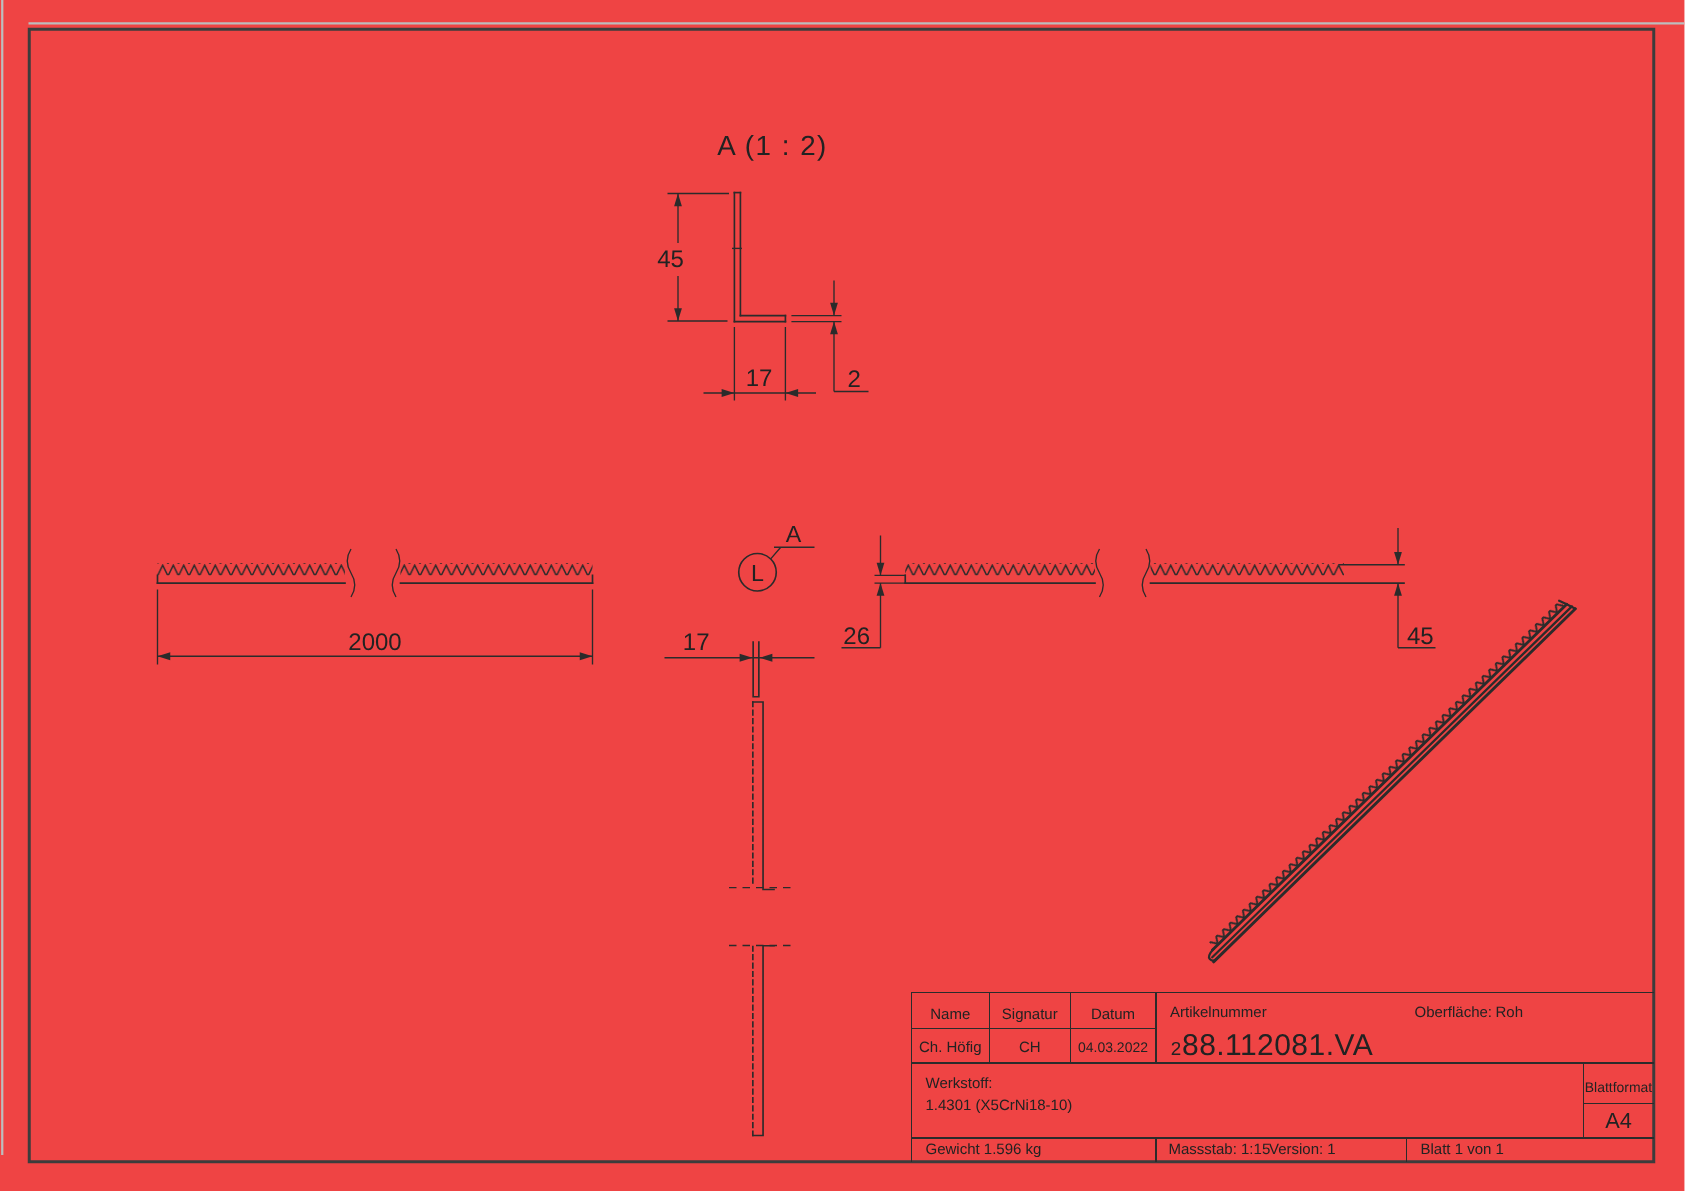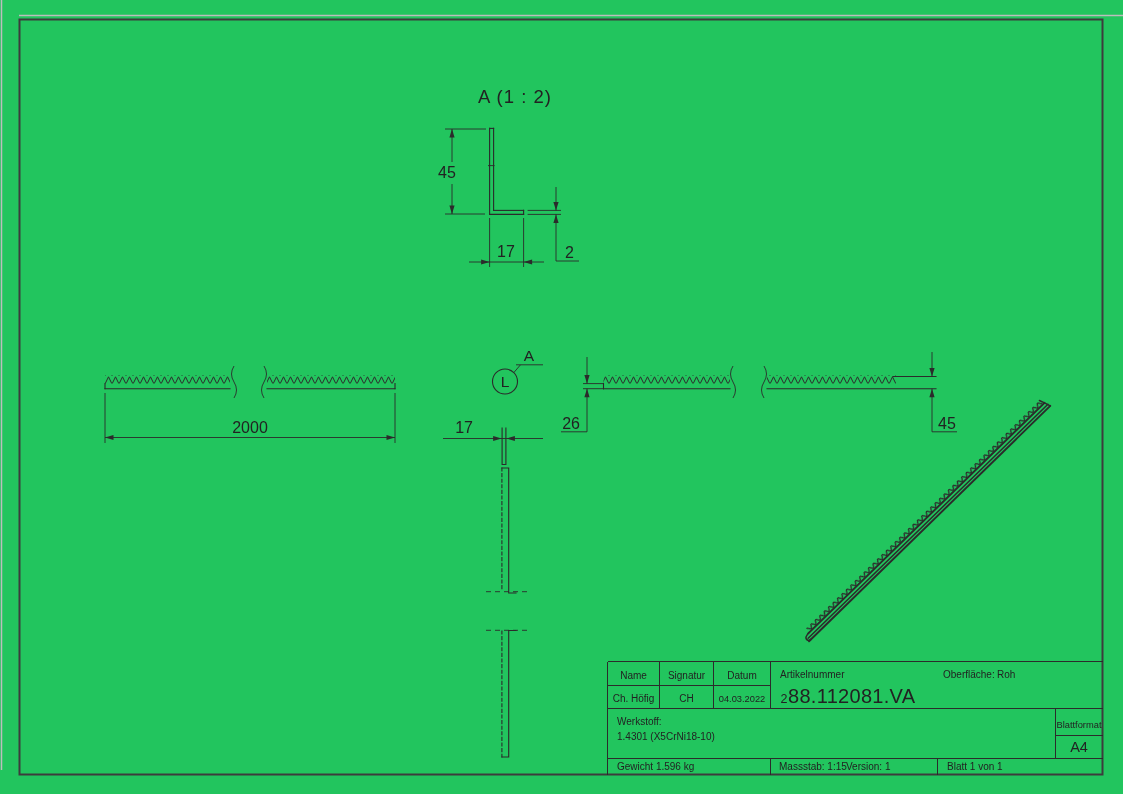--- a/index.html
+++ b/index.html
@@ -1,16 +1,16 @@
 <!DOCTYPE html>
 <html><head>
 <meta charset="utf-8">
 <style>
   html,body{margin:0;padding:0;background:#ffffff;}
-  .stage{position:relative;width:1123px;height:794px;background:#22c55e;overflow:hidden;
+  .stage{position:relative;width:1123px;height:794px;background:#ef4444;overflow:hidden;
          font-family:"Liberation Sans",sans-serif;}
   svg{position:absolute;left:0;top:0;}
   .ln{stroke:#2b2b2b;stroke-width:1.1;fill:none;stroke-linecap:square;}
   .ln2{stroke:#2b2b2b;stroke-width:1.9;fill:none;stroke-linecap:round;}
   .lnm{stroke:#2b2b2b;stroke-width:1.5;fill:none;stroke-linecap:round;}
   .dim{stroke:#2b2b2b;stroke-width:0.9;fill:none;}
   .arr{fill:#2b2b2b;stroke:none;}
   .dash{stroke-dasharray:3,2.6;}
   .brk{stroke-dasharray:5,4;stroke-width:0.9;}
   .tb{stroke:#2b2b2b;stroke-width:1;fill:none;shape-rendering:crispEdges;}

